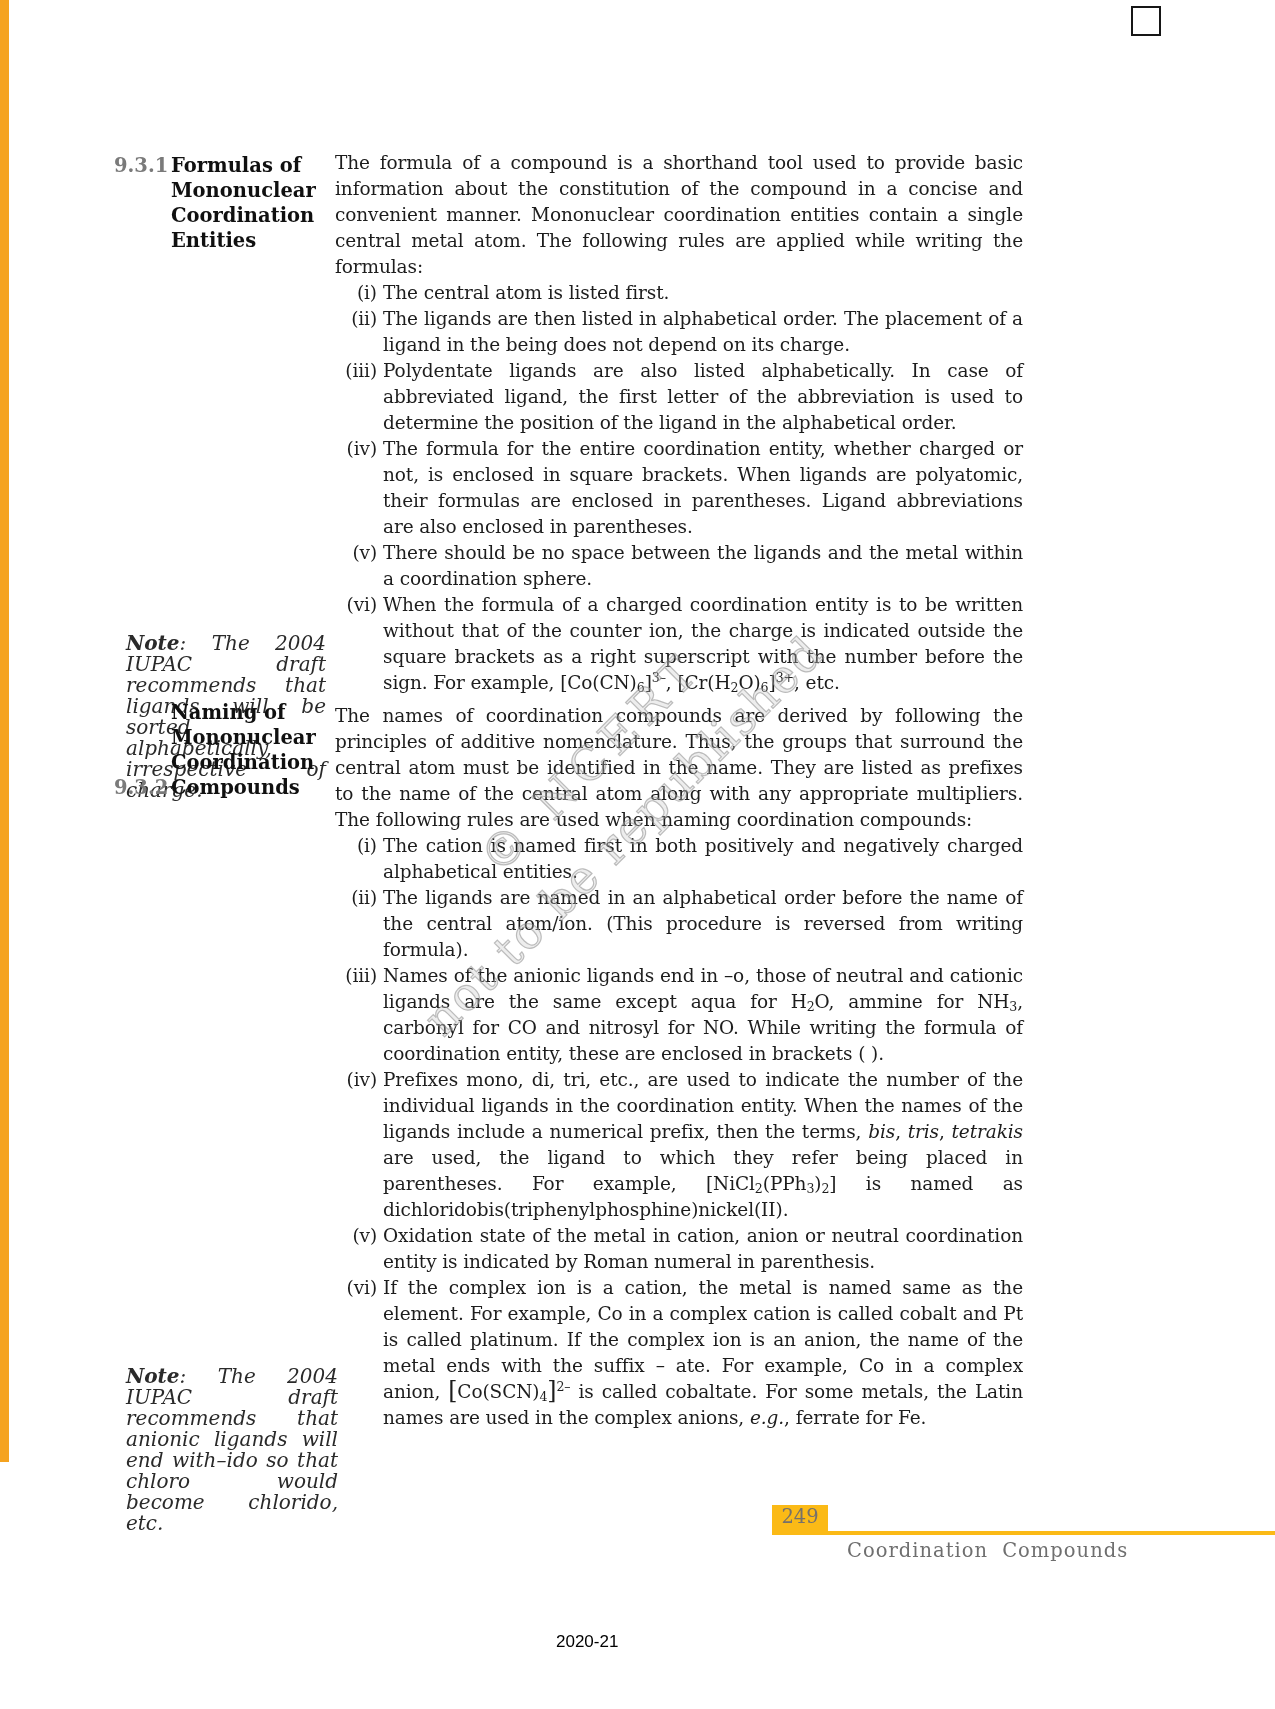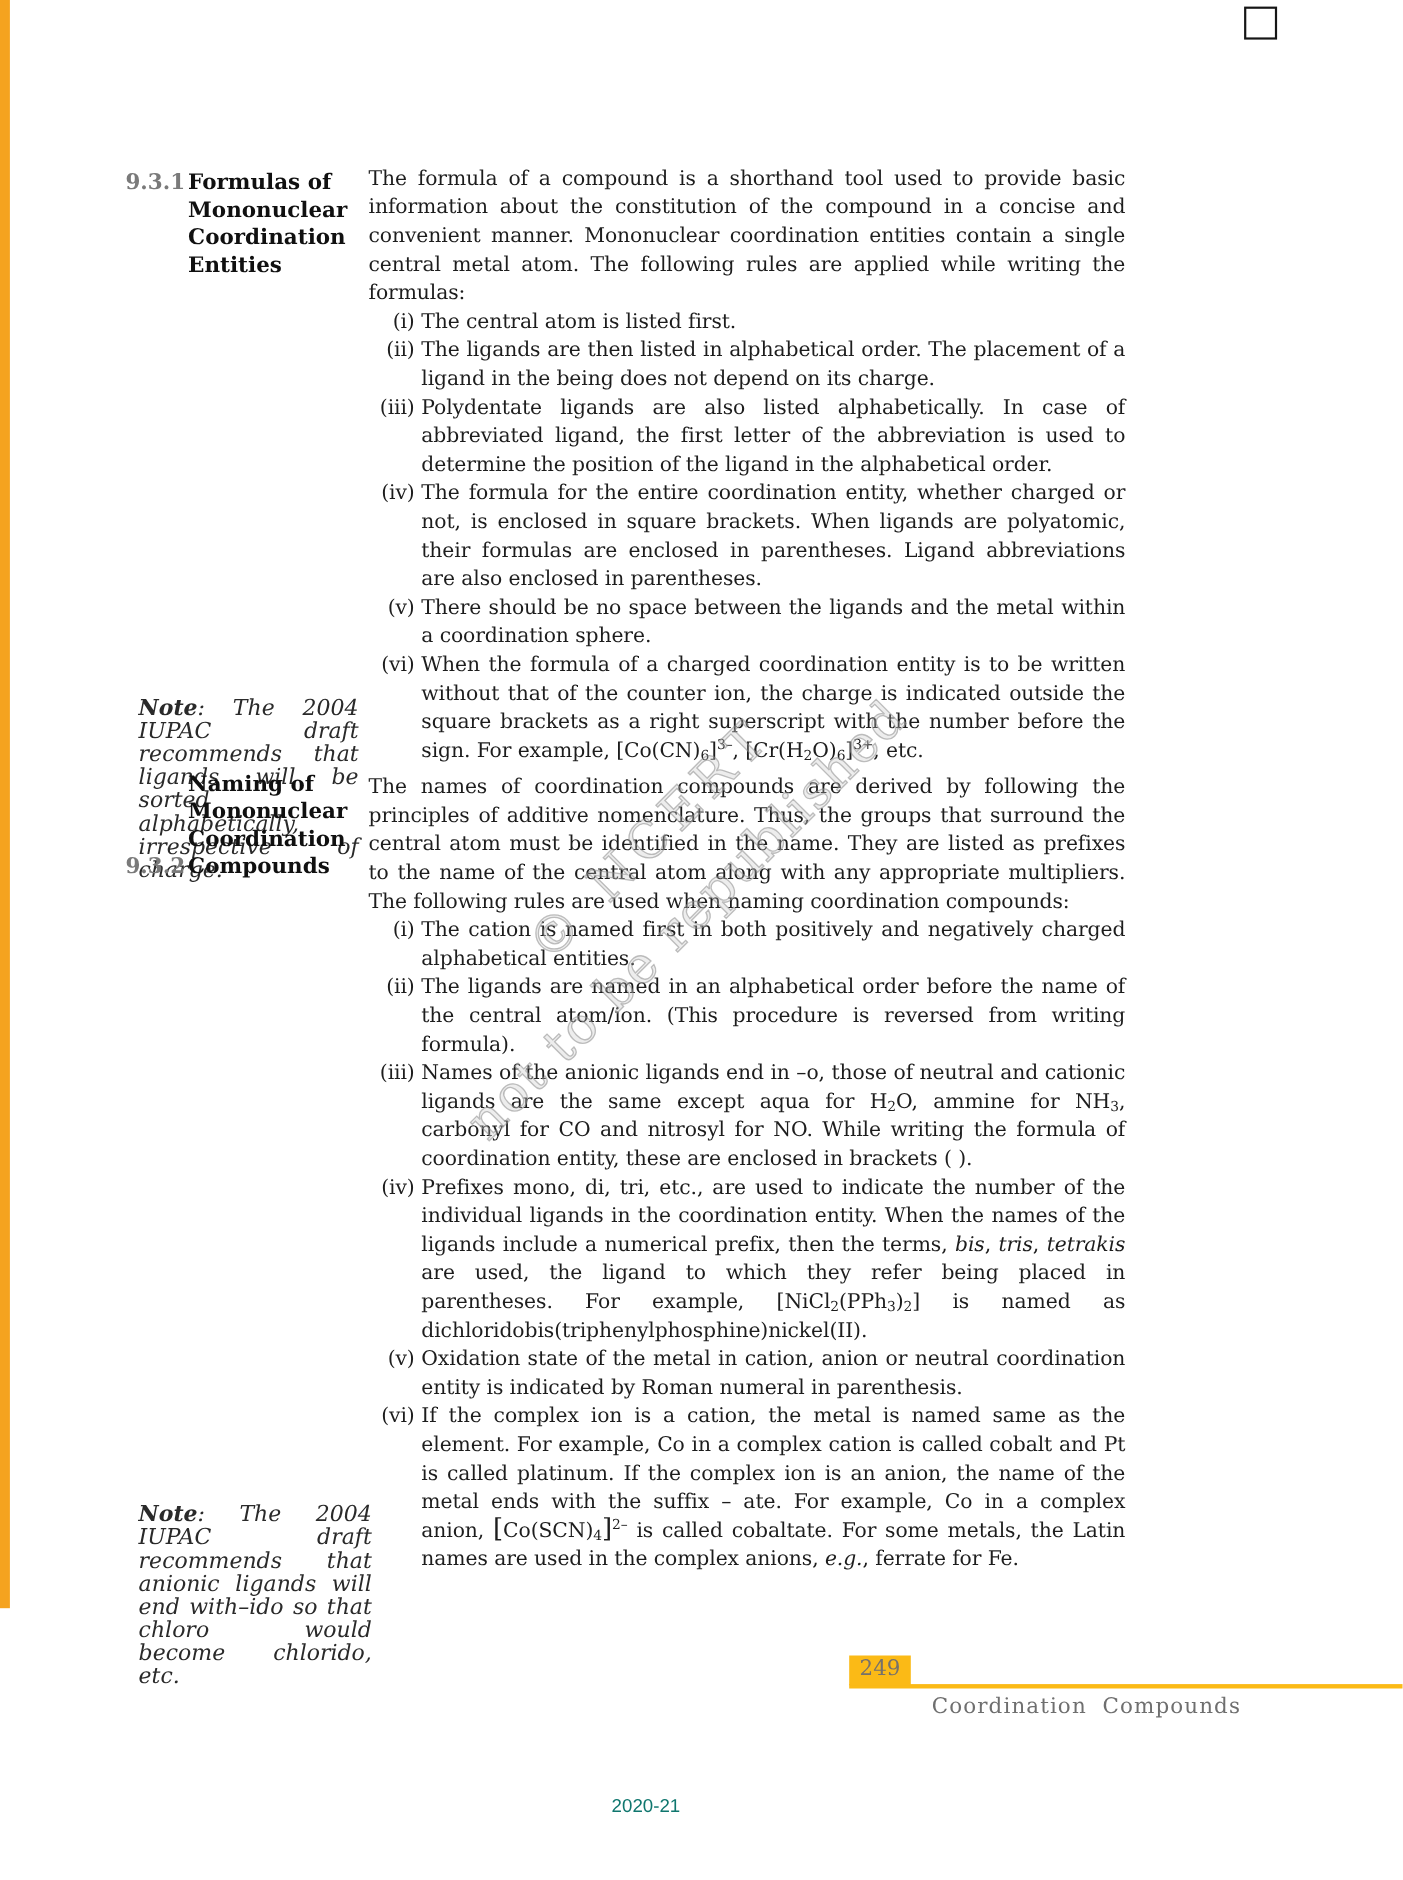--- a/index.html
+++ b/index.html
@@ -43,21 +43,21 @@
     -webkit-text-stroke:1.2px rgba(140,140,140,0.55);
     transform:rotate(-45deg);transform-origin:0 50%;
   }
   .wm1{left:488px;top:838px;letter-spacing:8px;}
   .wm2{left:432px;top:1000px;letter-spacing:2px;}
   
   .pagenum-hl{left:772px;top:1505px;width:56px;height:27px;background:#FBBA16;display:flex;align-items:flex-start;justify-content:center;z-index:2;}
   .pagenum-hl span{color:#76716b;font-size:19.5px;}
   .chapter{left:847px;top:1507px;font-size:19.5px;color:#6f6f6f;letter-spacing:1px;word-spacing:7px;z-index:2;margin-top:32px;}
   .footer-rule{left:772px;top:1531px;width:503px;height:4px;background:#FBBA16;}
-  .year{left:556px;top:1632px;font-family:"Liberation Sans",sans-serif;font-size:17px;color:#0f766e;}
+  .year{left:556px;top:1632px;font-family:"Liberation Sans",sans-serif;font-size:17px;color:#000000;}
 </style>
 </head>
 <body>
 
 <div class="abs left-bar"></div>
 <div class="abs corner-box"></div>
 
 <div class="abs sec" id="sec-931">
   <span class="sec-num">9.3.1</span>
   <span class="sec-title">

